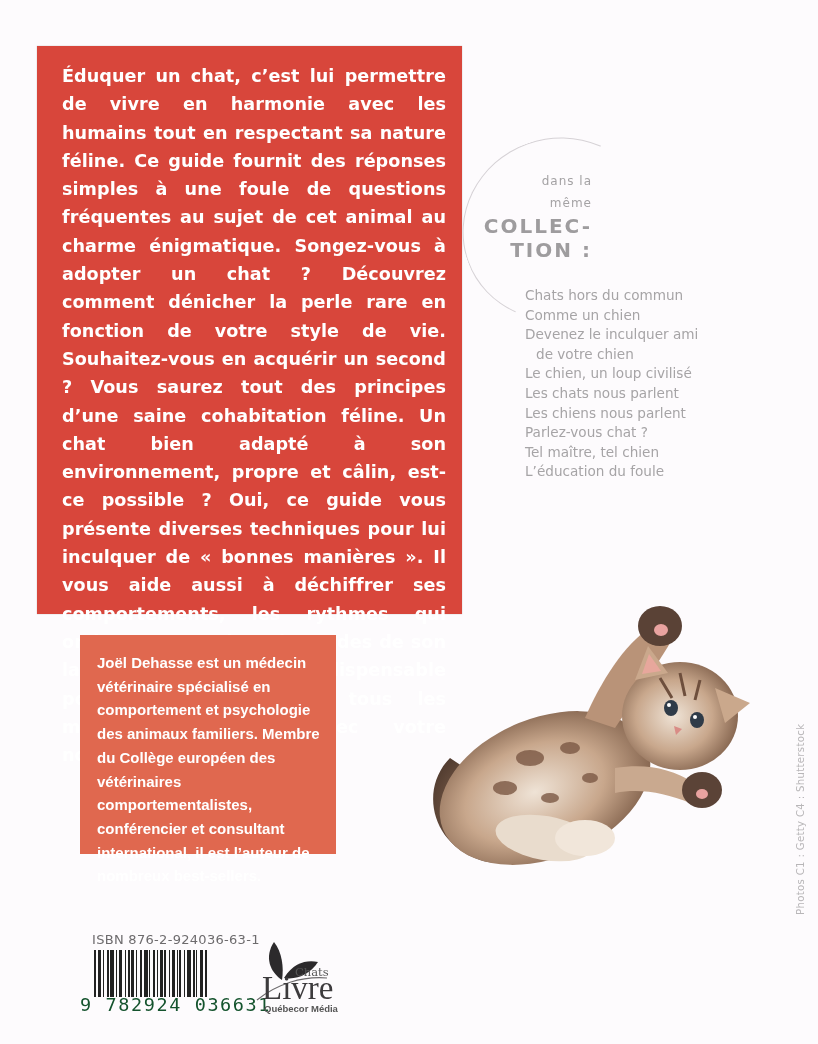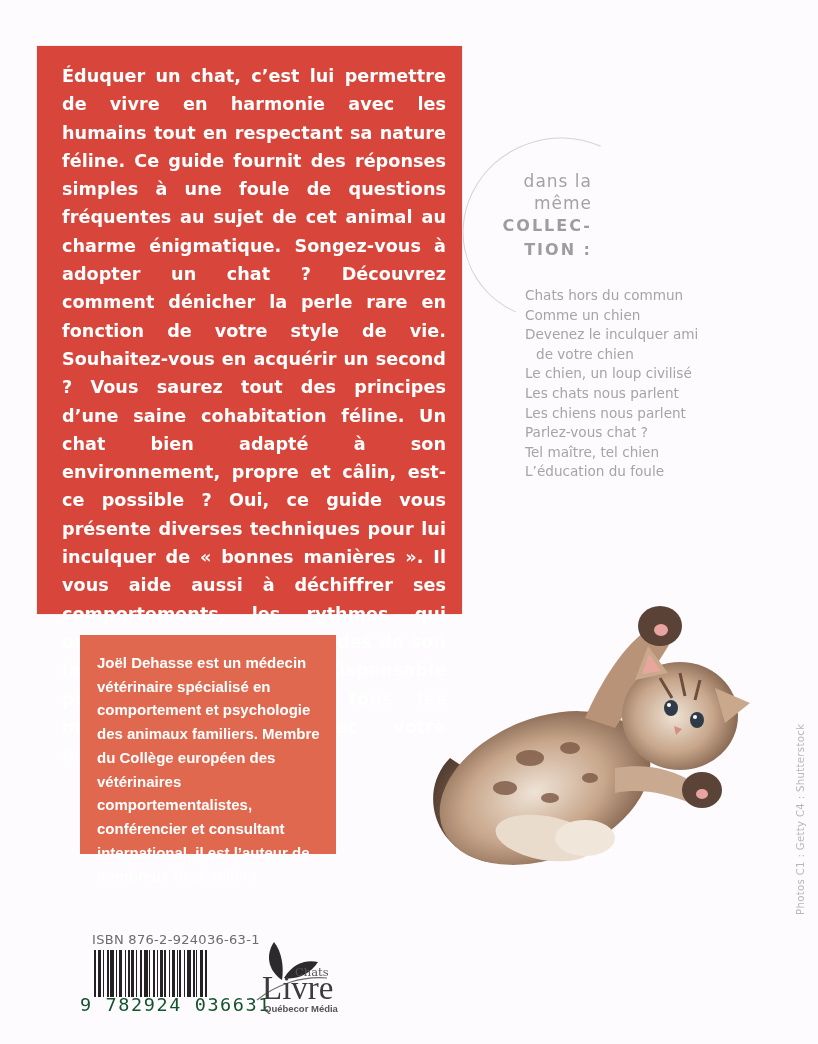--- a/index.html
+++ b/index.html
@@ -29,22 +29,22 @@
   .bubble {
     position: absolute; left: 462px; top: 138px; width: 190px; height: 180px;
     border: 1px solid #d6d2d6; border-radius: 50%;
     border-right-color: transparent; border-bottom-color: transparent;
     transform: rotate(-20deg);
   }
   .coll-head {
     position: absolute; left: 470px; top: 170px; width: 122px; text-align: right;
     color: #a4a2a4; font-family: "DejaVu Sans", sans-serif;
   }
-  .coll-head .l1, .coll-head .l2 { font-size: 17px; line-height: 22px; font-weight: normal; letter-spacing: 1px; }
-  .coll-head .l3, .coll-head .l4 { font-size: 16px; line-height: 24px; font-weight: bold; letter-spacing: 2px; color: #9e9c9e; }
+  .coll-head .l1, .coll-head .l2 { font-size: 12px; line-height: 22px; font-weight: normal; letter-spacing: 1px; }
+  .coll-head .l3, .coll-head .l4 { font-size: 20px; line-height: 24px; font-weight: bold; letter-spacing: 2px; color: #9e9c9e; }
   .coll-list {
     position: absolute; left: 513px; top: 274px; margin: 12px; padding: 0; list-style: none;
     color: #a6a4a6; font-size: 13.6px; line-height: 19.6px; font-family: "DejaVu Sans", sans-serif;
   }
   .coll-list li.indent { padding-left: 11px; }
   .cat {
     position: absolute; left: 410px; top: 598px; width: 360px; height: 280px;
   }
   .isbn-label {
     position: absolute; left: 92px; top: 932px; color: #6d6b6d;

